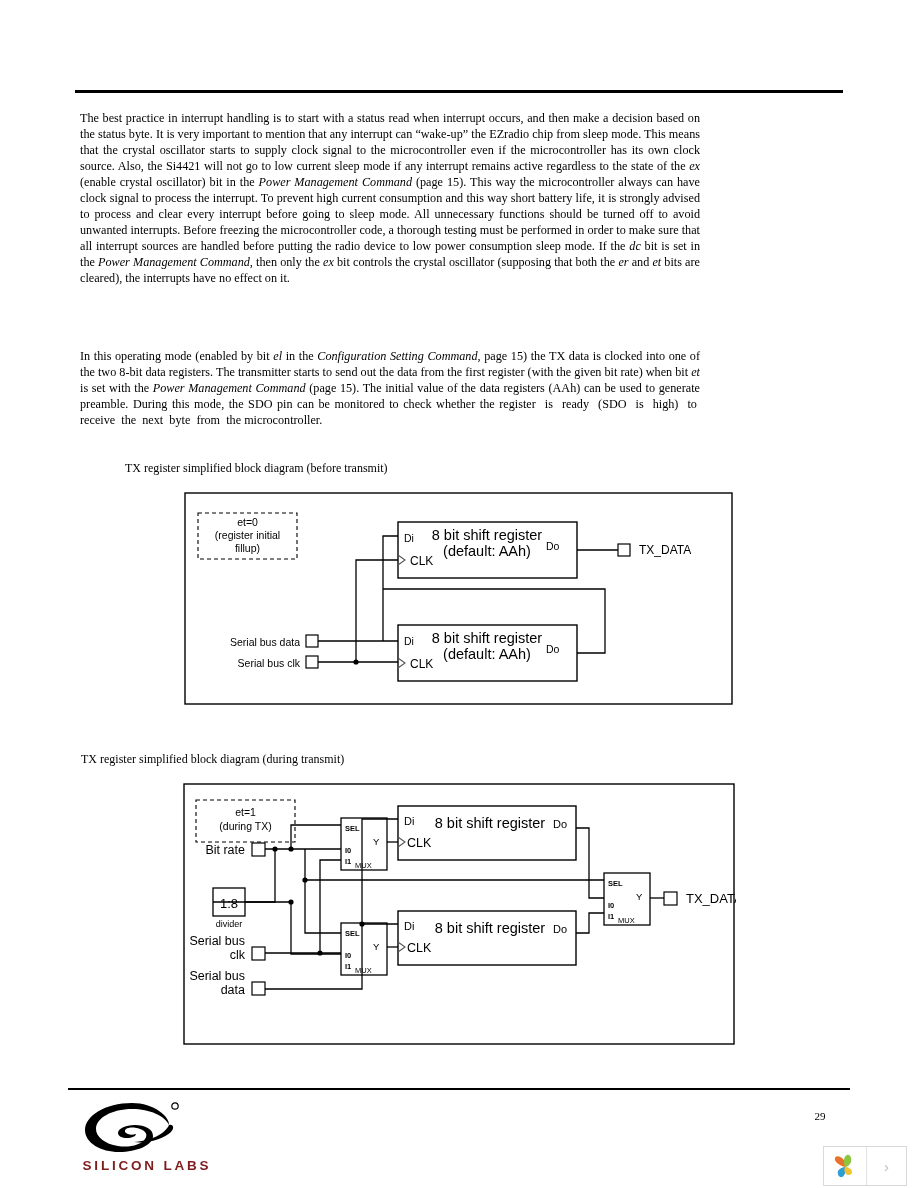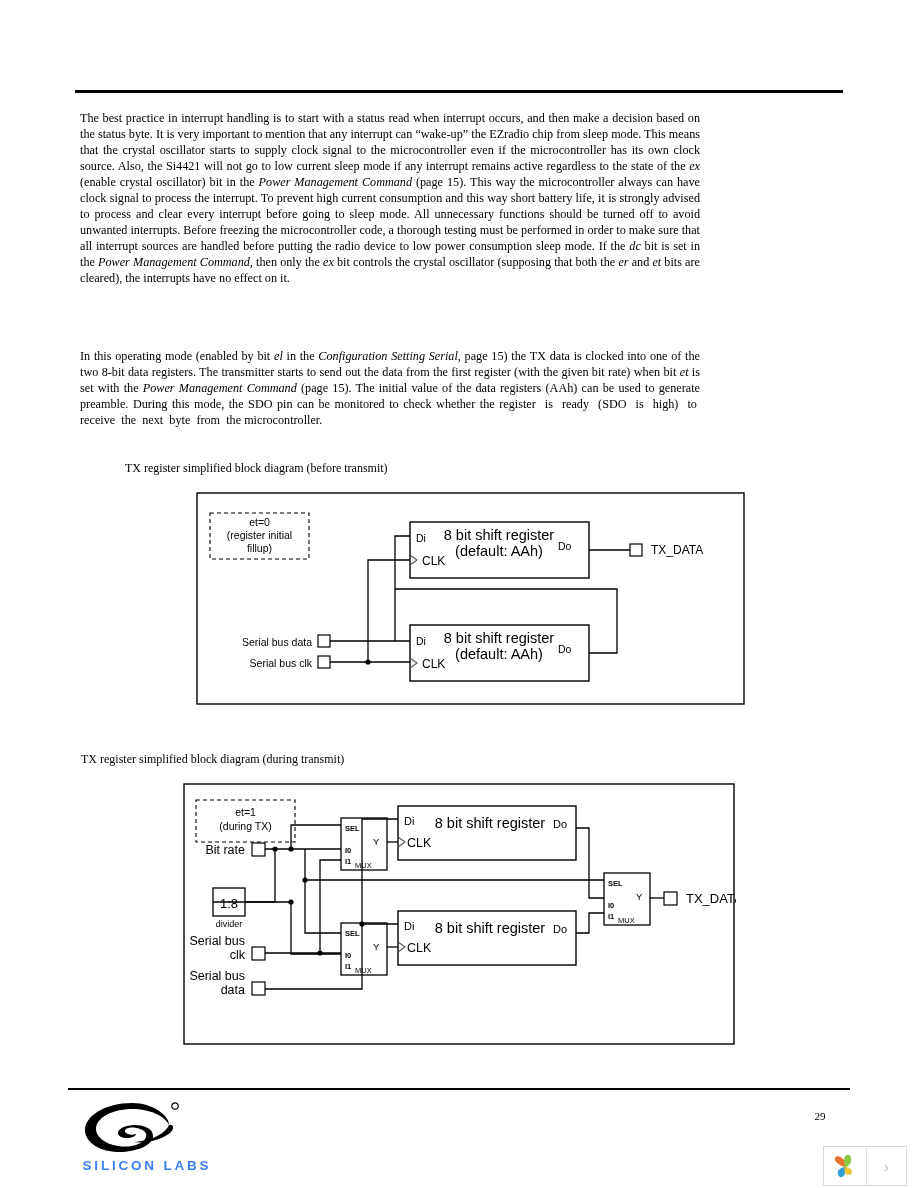--- a/index.html
+++ b/index.html
@@ -76,21 +76,21 @@
     font-size: 12px;
     white-space: nowrap;
   }
   #caption-1 { top: 461px; margin-left: 44px; }
   #caption-2 { top: 752px; }
 
   
   .diagram {
     position: absolute;
   }
-  #diagram-1 { left: 184px; top: 492px; margin-left: 12px; }
+  #diagram-1 { left: 184px; top: 492px; }
   #diagram-2 { left: 183px; top: 783px; text-align: center; }
 
   .diagram svg text {
     font-family: "Liberation Sans", sans-serif;
     fill: #000;
   }
 
   
   .footer-rule {
     position: absolute;
@@ -110,21 +110,21 @@
   .logo-text {
     position: absolute;
     left: 0;
     top: 58px;
     width: 140px;
     text-align: center;
     font-family: "Liberation Sans", sans-serif;
     font-size: 13.5px;
     font-weight: bold;
     letter-spacing: 2.8px;
-    color: #3b82f6;
+    color: #7f1d1d;
   }
   .page-number {
     position: absolute;
     left: 800px;
     top: 1110px;
     width: 40px;
     text-align: center;
     font-family: "Liberation Serif", serif;
     font-size: 11px;
   }
@@ -173,21 +173,21 @@
     oscillator) bit in the <em>Power Management Command</em> (page 15). This way the microcontroller always can have clock signal to process
     the interrupt. To prevent high current consumption and this way short battery life, it is strongly advised to process and clear every
     interrupt before going to sleep mode. All unnecessary functions should be turned off to avoid unwanted interrupts. Before freezing
     the microcontroller code, a thorough testing must be performed in order to make sure that all interrupt sources are handled before
     putting the radio device to low power consumption sleep mode. If the <em>dc</em> bit is set in the <em>Power Management Command</em>, then only
     the <em>ex</em> bit controls the crystal oscillator (supposing that both the <em>er</em> and <em>et</em> bits are cleared), the interrupts have no effect on it.
   </div>
 
 
   <div class="body-text" id="para-2">
-    In this operating mode (enabled by bit <em>el</em> in the <em>Configuration Setting Serial</em>, page 15) the TX data is clocked into one of the two
+    In this operating mode (enabled by bit <em>el</em> in the <em>Configuration Setting Command</em>, page 15) the TX data is clocked into one of the two
     8-bit data registers. The transmitter starts to send out the data from the first register (with the given bit rate) when bit <em>et</em> is set with
     the <em>Power Management Command</em> (page 15). The initial value of the data registers (AAh) can be used to generate preamble. During
     this mode, the SDO pin can be monitored to check whether the register&nbsp; is&nbsp; ready&nbsp; (SDO&nbsp; is&nbsp; high)&nbsp; to&nbsp; receive&nbsp; the&nbsp; next&nbsp; byte&nbsp; from&nbsp; the
     microcontroller.
   </div>
 
   <div class="fig-caption" id="caption-1">TX register simplified block diagram (before transmit)</div>
 
   <div class="diagram" id="diagram-1">
     <svg width="550" height="213" viewBox="0 0 550 213" xmlns="http://www.w3.org/2000/svg">

